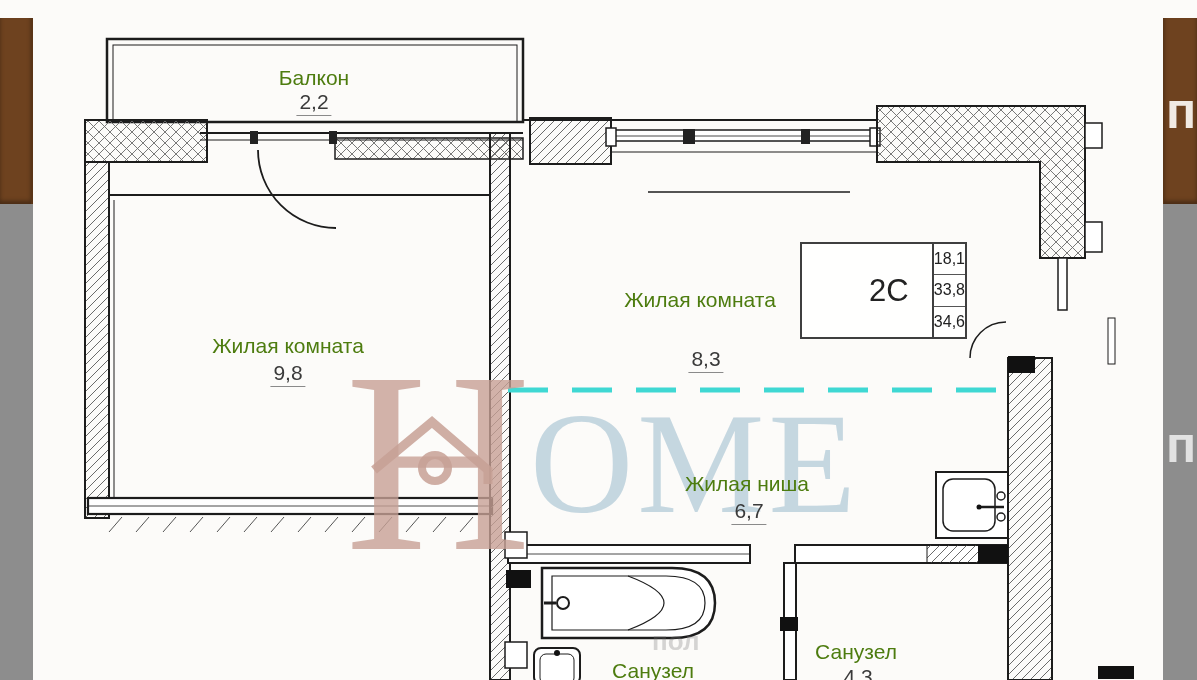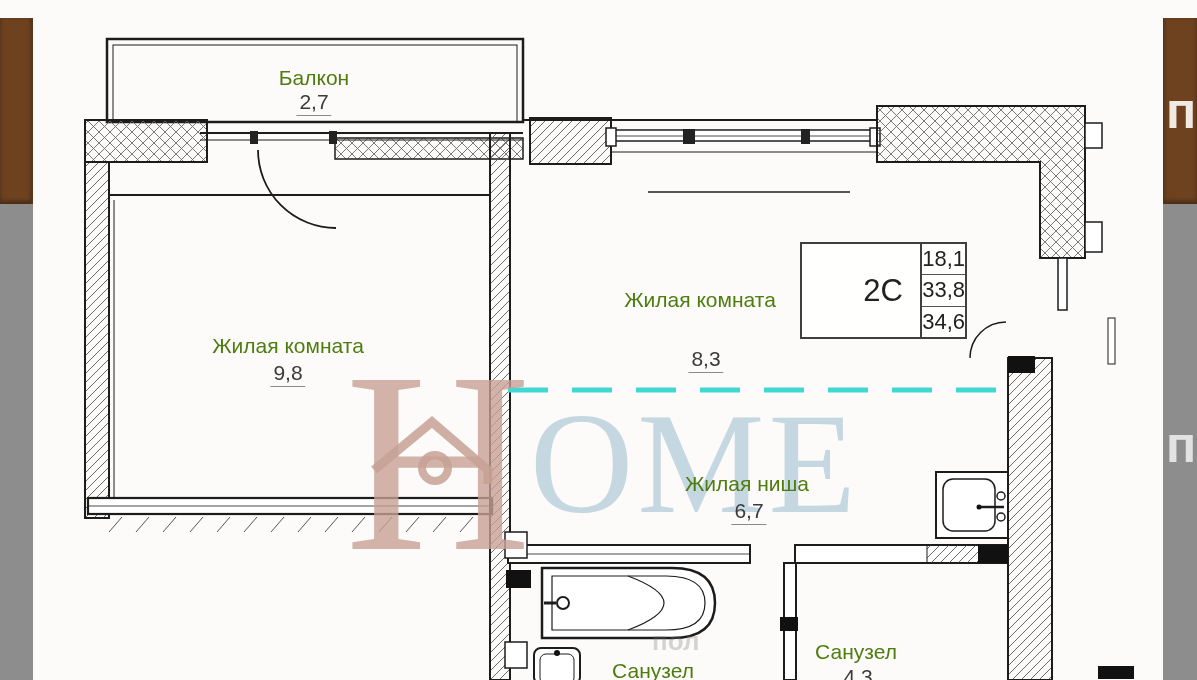--- a/index.html
+++ b/index.html
@@ -32,21 +32,21 @@
     border:2px solid #3f3f3f; background:rgba(255,255,255,.85);
     display:flex; z-index:6; color:#222;
   }
   #info-table .type-cell{
     width:97px; display:flex; align-items:center; justify-content:center;
     font-size:31px; border-right:2px solid #3f3f3f;padding-left:44px;
   }
   #info-table .rows{flex:1; display:flex; flex-direction:column;}
   #info-table .rows div{
     flex:1; display:flex; align-items:center; justify-content:center;
-    font-size:22px; border-bottom:1.5px solid #555;
+    font-size:16px; border-bottom:1.5px solid #555;
   }
   #info-table .rows div:last-child{border-bottom:none;}
   
   .wm{position:absolute; z-index:5; pointer-events:none;}
   #wm-h{left:345px; top:359px; font-family:"Liberation Serif", serif;
     font-size:258px; line-height:0.8; color:rgba(199,160,149,.8);}
   #wm-ome{left:530px; top:407px; font-family:"Liberation Serif", serif;
     font-size:143px; line-height:0.8; letter-spacing:4px; color:rgba(168,195,211,.65);}
   #wm-sub{left:545px; top:543px; font-size:25px; font-weight:bold;
     letter-spacing:6px; color:rgba(186,148,138,.8);}
@@ -182,21 +182,21 @@
 
   <div class="wm" id="wm-h">H</div>
   <svg class="wm" width="130" height="80" style="left:366px; top:412px;">
     <path d="M8,58 L66,10 L122,58 L122,72" fill="none" stroke="rgba(199,160,149,.85)" stroke-width="9"></path>
     <circle cx="69" cy="56" r="13" fill="none" stroke="rgba(199,160,149,.85)" stroke-width="8"></circle>
   </svg>
   <div class="wm" id="wm-ome">OME</div>
   <div class="wm" id="wm-tile">пол</div>
 
   <div class="room-label" style="left:314px; top:66px;">Балкон</div>
-  <div class="room-area" style="left:314px; top:90px;">2,7</div>
+  <div class="room-area" style="left:314px; top:90px;">2,2</div>
 
   <div class="room-label" style="left:288px; top:334px;">Жилая комната</div>
   <div class="room-area" style="left:288px; top:361px;">9,8</div>
 
   <div class="room-label" style="left:700px; top:288px;">Жилая комната</div>
   <div class="room-area" style="left:706px; top:315px;margin-top:32px;">8,3</div>
 
   <div class="room-label" style="left:747px; top:472px;">Жилая ниша</div>
   <div class="room-area" style="left:749px; top:499px;">6,7</div>
 

